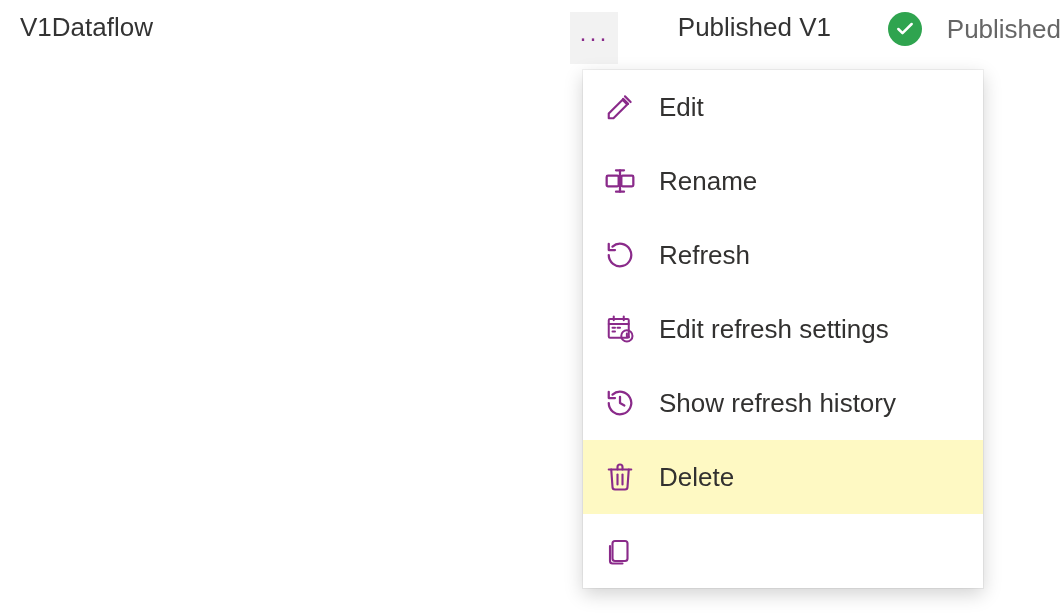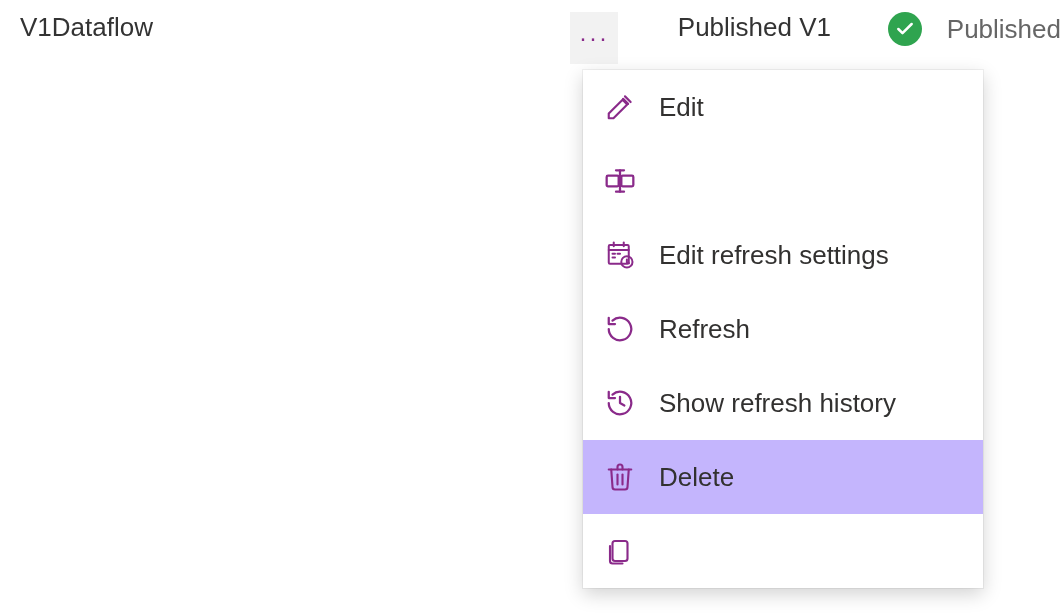--- a/index.html
+++ b/index.html
@@ -69,21 +69,21 @@
     color: #323130;
   }
   .menu-item {
     display: flex;
     align-items: center;
     gap: 22px;
     padding: 20px 24px 20px 20px;
     cursor: pointer;
   }
   .menu-item.hover {
-    background: #c4b5fd;
+    background: #fef9c3;
     align-items: center;
   }
   .menu-item .icon {
     width: 34px;
     height: 34px;
     display: inline-flex;
     align-items: center;
     justify-content: center;
     color: #8a2a8a;
     flex-shrink: 0;
@@ -131,20 +131,31 @@
   <div class="menu-item">
     <span class="icon">
       <svg width="32" height="32" viewBox="0 0 24 24" fill="none" stroke="currentColor" stroke-width="1.7" stroke-linecap="round" stroke-linejoin="round">
         <rect x="2" y="8" width="9" height="8" rx="1"></rect>
         <rect x="13" y="8" width="9" height="8" rx="1"></rect>
         <line x1="12" y1="4" x2="12" y2="20"></line>
         <path d="M9 4h6"></path>
         <path d="M9 20h6"></path>
       </svg>
     </span>
+    <span class="label">Rename</span>
+  </div>
+
+  <div class="menu-item">
+    <span class="icon">
+      <svg width="30" height="30" viewBox="0 0 24 24" fill="none" stroke="currentColor" stroke-width="1.8" stroke-linecap="round" stroke-linejoin="round">
+        <path d="M3 12a9 9 0 1 0 3-6.7"></path>
+        <polyline points="3 3 3 8 8 8"></polyline>
+      </svg>
+    </span>
+    <span class="label">Refresh</span>
   </div>
 
   <div class="menu-item">
     <span class="icon">
       <svg width="30" height="30" viewBox="0 0 24 24" fill="none" stroke="currentColor" stroke-width="1.6" stroke-linecap="round" stroke-linejoin="round">
         <rect x="3" y="4" width="16" height="15" rx="1"></rect>
         <line x1="3" y1="8" x2="19" y2="8"></line>
         <line x1="7" y1="2" x2="7" y2="5"></line>
         <line x1="15" y1="2" x2="15" y2="5"></line>
         <line x1="6" y1="11" x2="8" y2="11"></line>
@@ -155,30 +166,20 @@
       </svg>
     </span>
     <span class="label">Edit refresh settings</span>
   </div>
 
   <div class="menu-item">
     <span class="icon">
       <svg width="30" height="30" viewBox="0 0 24 24" fill="none" stroke="currentColor" stroke-width="1.8" stroke-linecap="round" stroke-linejoin="round">
         <path d="M3 12a9 9 0 1 0 3-6.7"></path>
         <polyline points="3 3 3 8 8 8"></polyline>
-      </svg>
-    </span>
-    <span class="label">Refresh</span>
-  </div>
-
-  <div class="menu-item">
-    <span class="icon">
-      <svg width="30" height="30" viewBox="0 0 24 24" fill="none" stroke="currentColor" stroke-width="1.8" stroke-linecap="round" stroke-linejoin="round">
-        <path d="M3 12a9 9 0 1 0 3-6.7"></path>
-        <polyline points="3 3 3 8 8 8"></polyline>
         <polyline points="12 7 12 12 15.5 14"></polyline>
       </svg>
     </span>
     <span class="label">Show refresh history</span>
   </div>
 
   <div class="menu-item hover">
     <span class="icon">
       <svg width="30" height="30" viewBox="0 0 24 24" fill="none" stroke="currentColor" stroke-width="1.7" stroke-linecap="round" stroke-linejoin="round">
         <polyline points="3 6 5 6 21 6"></polyline>

